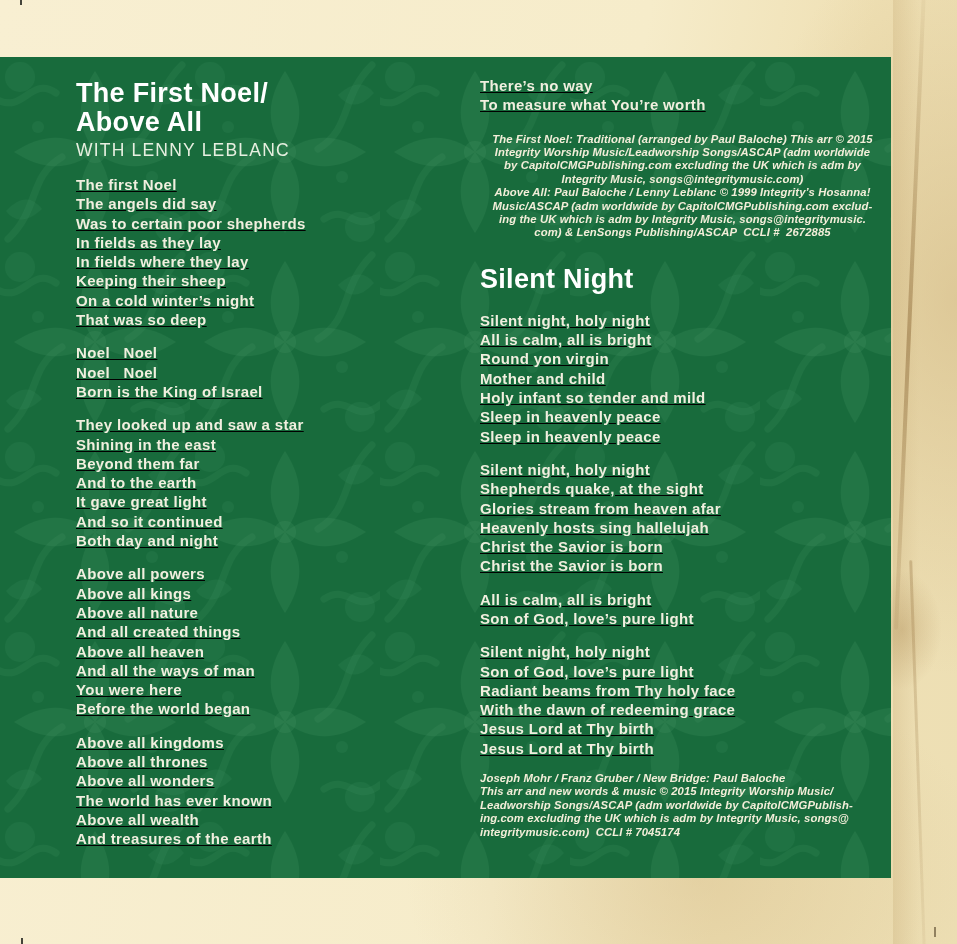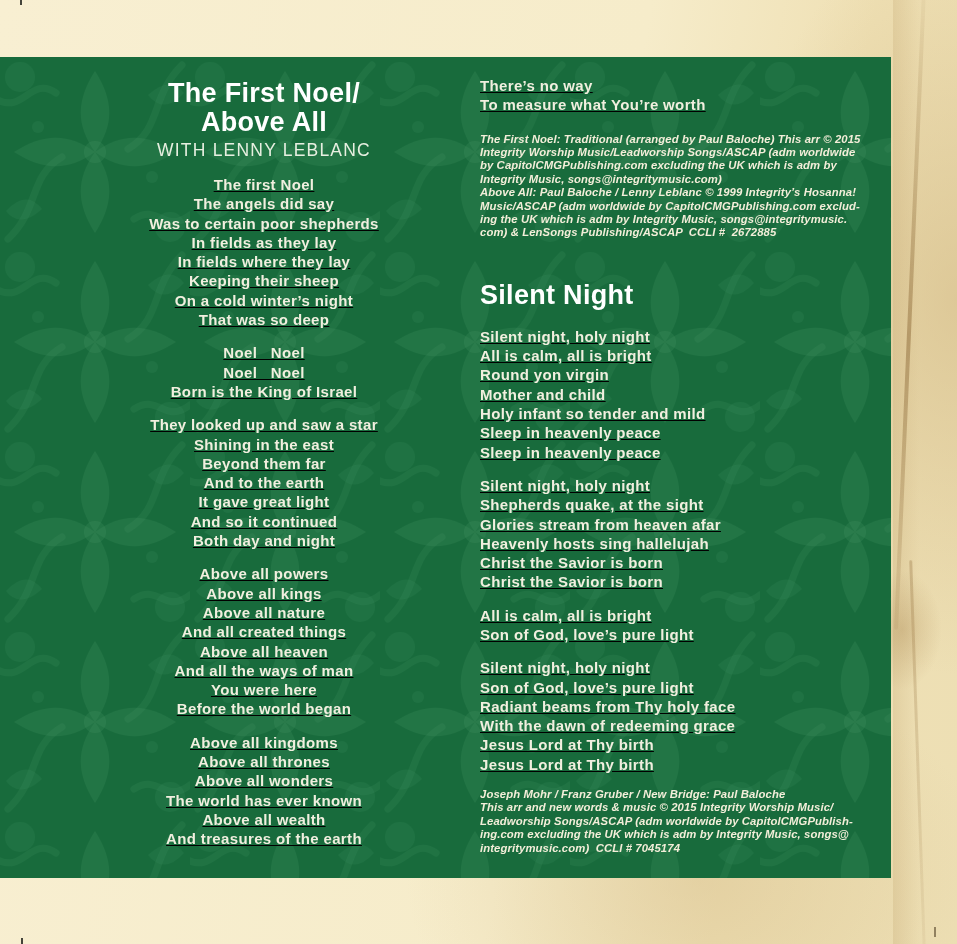--- a/index.html
+++ b/index.html
@@ -37,21 +37,21 @@
   .crop-mark-br { left:934px; top:927px; width:2px; height:10px; background:#79654229; background:#6b5a3c; opacity:.7; }
 
   
   .panel {
     position:absolute; left:0; top:57px; width:891px; height:821px;
     background:#186b3c; overflow:hidden;
   }
   .damask { position:absolute; left:0; top:0; }
 
   .col { position:absolute; }
-  .col-left  { left:68px;  top:22px; width:392px;text-align:center; }
+  .col-left  { left:76px;  top:22px; width:392px; }
   .col-right { left:480px; top:19px; width:405px; }
 
   .song-title {
     font-weight:700; font-size:27px; line-height:29px; color:#ffffff;
     letter-spacing:0.3px; margin:0;
   }
   .subtitle {
     font-weight:400; font-size:17.5px; line-height:20px;
     color:#e7efe0; letter-spacing:1.2px; margin-top:3px;
   }
@@ -59,21 +59,21 @@
   .stanza { margin-bottom:14px; }
   .stanza .line {
     font-weight:700; font-size:15px; line-height:19.3px; color:#f1efdf;
     letter-spacing:0.35px; white-space:pre-wrap;
   }
   .credits { margin:18px 0 0 0; }
   .credits .line {
     font-style:italic; font-weight:700; font-size:11.3px; line-height:13.4px;
     color:#f3eed9; letter-spacing:0.1px; white-space:pre-wrap;
   }
-  .credits-first { margin-bottom:41px; }
+  .credits-first { margin-bottom:25px;text-align:center; }
   .section-heading {
     font-weight:700; font-size:27px; line-height:29px; color:#ffffff;
     letter-spacing:0.3px; margin:0 0 17px 0;
   }
 </style>
 </head>
 <body>
 
 <div class="page">
 

